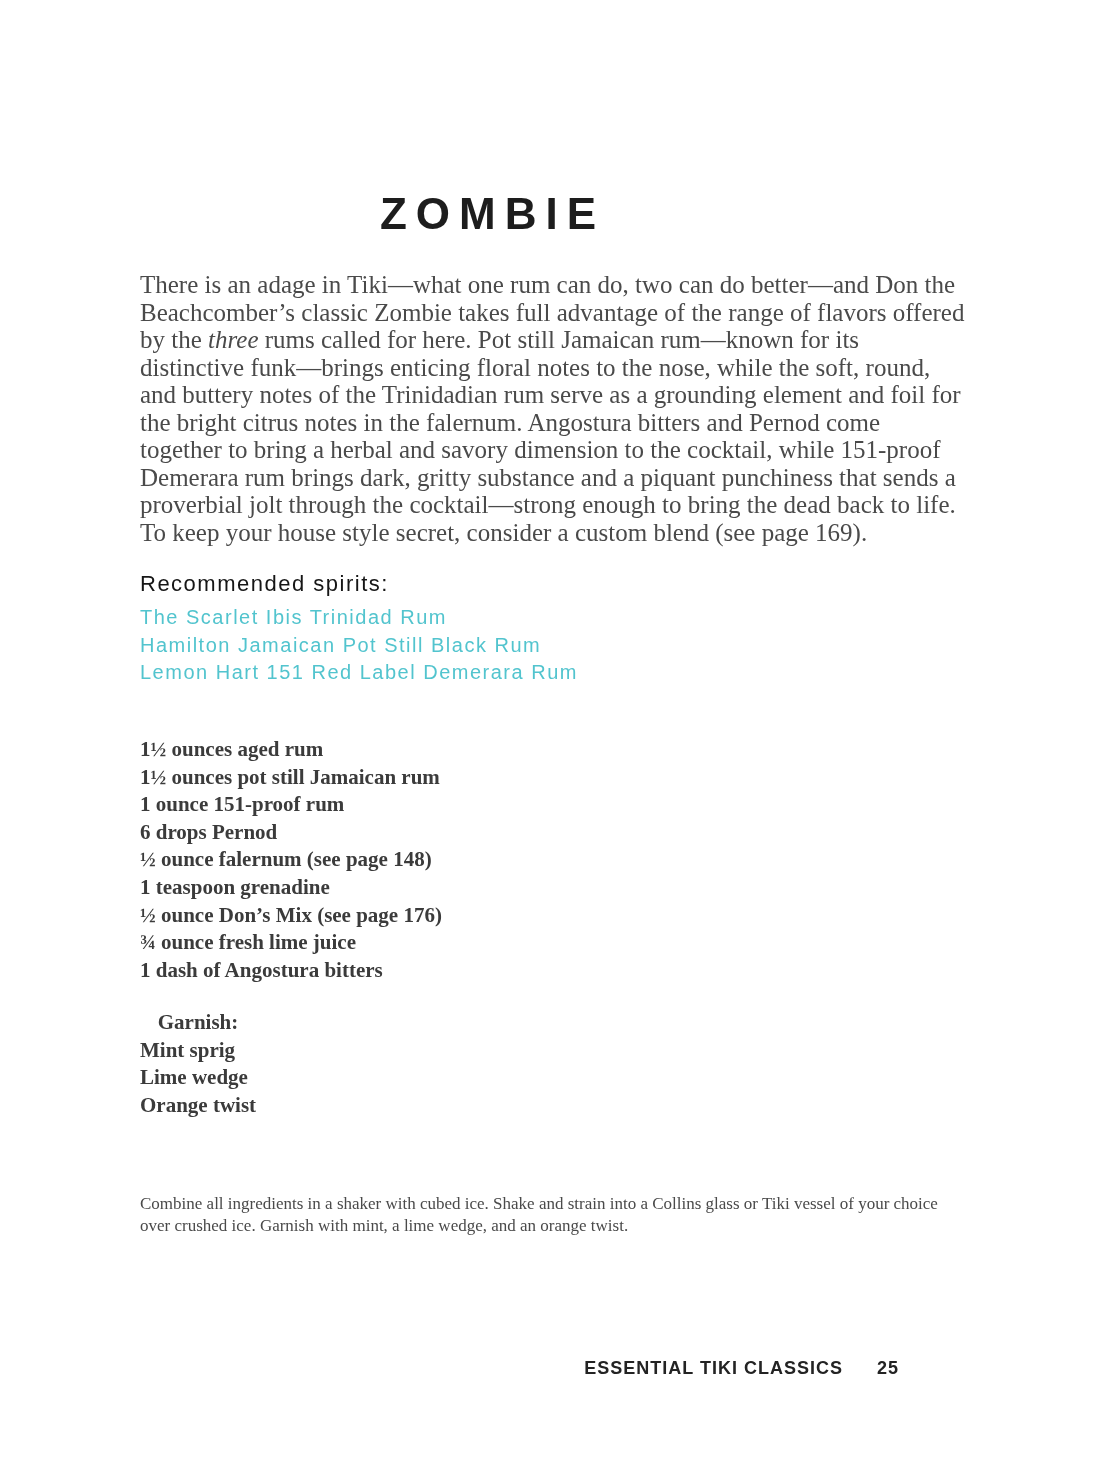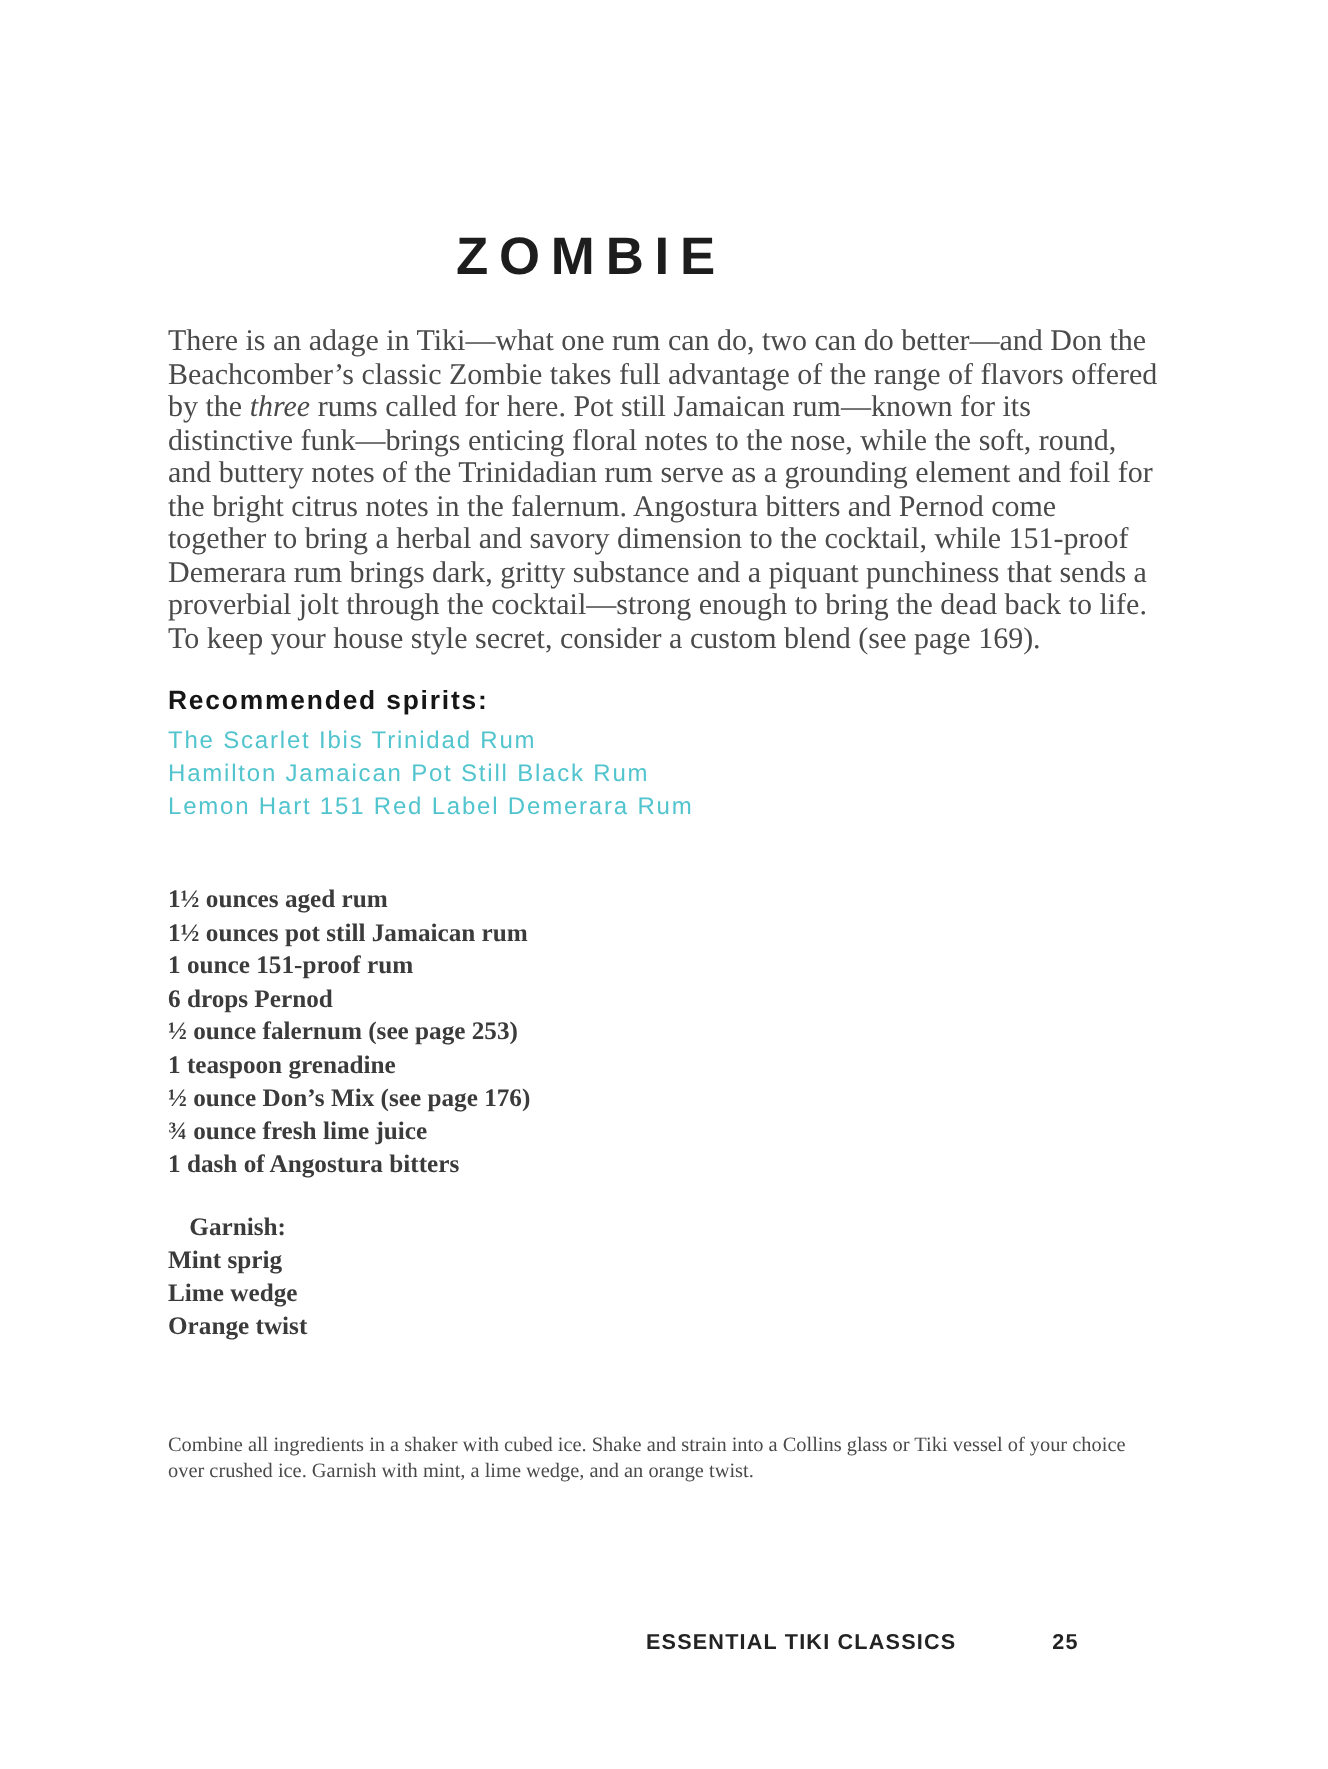--- a/index.html
+++ b/index.html
@@ -40,21 +40,21 @@
     text-align: left;
   }
   .intro .ital { font-style: italic; }
   .spirits {
     position: absolute;
     top: 571px;
     left: 140px;
   }
   .spirits-heading {
     font-family: "Liberation Sans", sans-serif;
-    font-weight: 700;
+    font-weight: 400;
     font-size: 22px;
     letter-spacing: 1.5px;
     color: #161616;
     margin: 0 0 7px 0;
   }
   .spirits-list {
     list-style: none;
     margin: 0;
     padding: 0;
     font-family: "Liberation Sans", sans-serif;
@@ -98,21 +98,21 @@
     font-size: 17px;
     line-height: 22px;
     color: #4a4a4a;
   }
   .footer {
     position: absolute;
     top: 1358px;
     right: 77px;
     display: flex;
     align-items: baseline;
-    gap: 80px;
+    gap: 34px;
     font-family: "Liberation Sans", sans-serif;
     font-weight: 700;
     font-size: 18px;
     letter-spacing: 1px;
     color: #232323;
   }
 </style>
 </head>
 <body>
 
@@ -129,21 +129,21 @@
       <li>Hamilton Jamaican Pot Still Black Rum</li>
       <li>Lemon Hart 151 Red Label Demerara Rum</li>
     </ul>
   </div>
 
   <ul class="ingredients">
     <li>1½ ounces aged rum</li>
     <li>1½ ounces pot still Jamaican rum</li>
     <li>1 ounce 151-proof rum</li>
     <li>6 drops Pernod</li>
-    <li>½ ounce falernum (see page 253)</li>
+    <li>½ ounce falernum (see page 148)</li>
     <li>1 teaspoon grenadine</li>
     <li>½ ounce Don’s Mix (see page 176)</li>
     <li>¾ ounce fresh lime juice</li>
     <li>1 dash of Angostura bitters</li>
   </ul>
 
   <div class="garnish">
     <p class="garnish-heading">Garnish:</p>
     <ul class="garnish-list">
       <li>Mint sprig</li>

